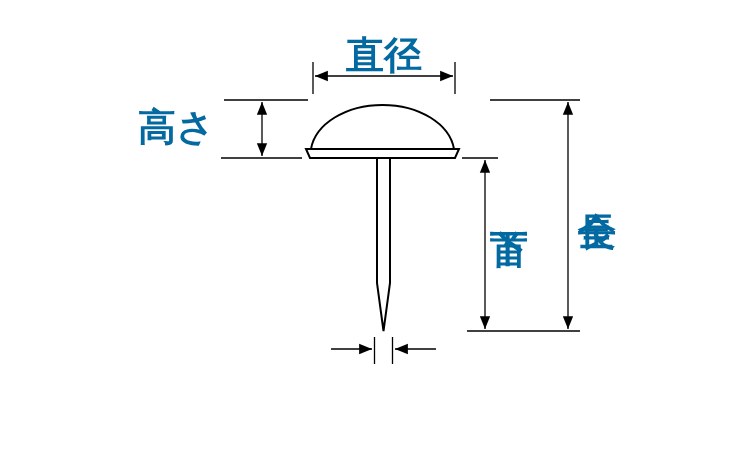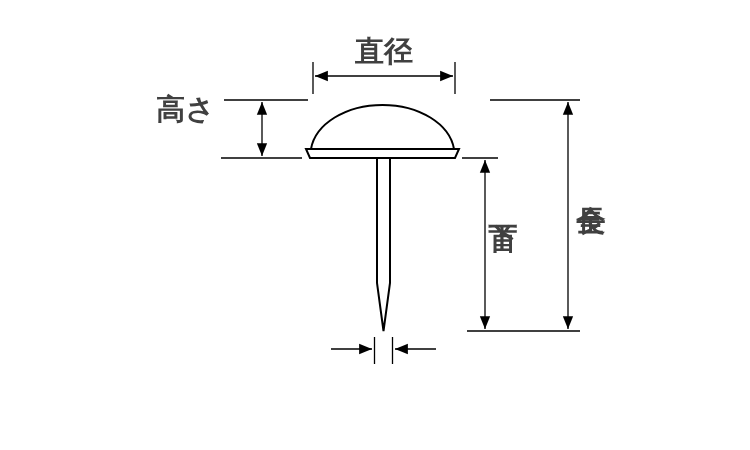--- a/index.html
+++ b/index.html
@@ -15,22 +15,22 @@
     font-family: "Liberation Sans", "DejaVu Sans", sans-serif;
     overflow: hidden;
   }
   .canvas svg {
     position: absolute;
     left: 0;
     top: 0;
   }
   .dim-label {
     position: absolute;
-    color: #404040;
-    font-size: 29px;
+    color: #0369a1;
+    font-size: 38px;
     font-weight: 600;
     line-height: 1.05;
     white-space: nowrap;
     user-select: none;
   }
   .dim-label.h-center { text-align: center; }
   .dim-label.h-right  { text-align: right; }
   .dim-label.vertical {
     writing-mode: vertical-rl;
     text-orientation: upright;
@@ -90,20 +90,20 @@
         <line class="dim-line" x1="392.5" y1="337" x2="392.5" y2="364"></line>
         <line class="dim-line" x1="331" y1="349" x2="372" y2="349" marker-end="url(#ah)"></line>
         <line class="dim-line" x1="436" y1="349" x2="395" y2="349" marker-end="url(#ah)"></line>
       </g>
 
     </g>
   </svg>
 
   <div class="dim-label h-center" style="left:304px; top:36px; width:160px;">直径</div>
 
-  <div class="dim-label h-right" style="left:130px; top:94px; width:85px;">高さ</div>
+  <div class="dim-label h-right" style="left:130px; top:108px; width:85px;">高さ</div>
 
   <div class="dim-label vertical" style="left:488px; top:200px;">首下</div>
 
   <div class="dim-label vertical" style="left:576px; top:182px;">全長</div>
 
 
 </div>
 
 </body></html>

